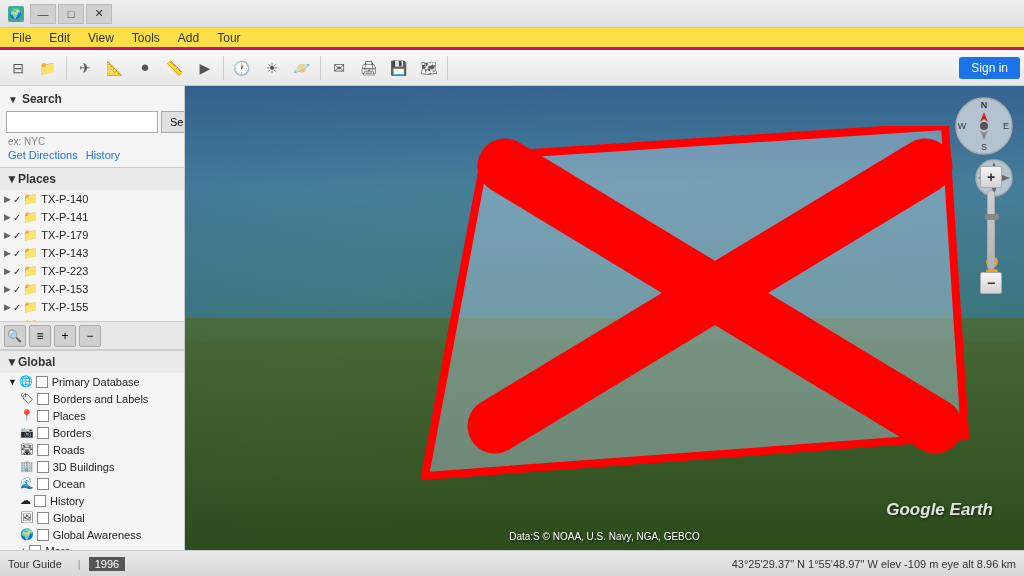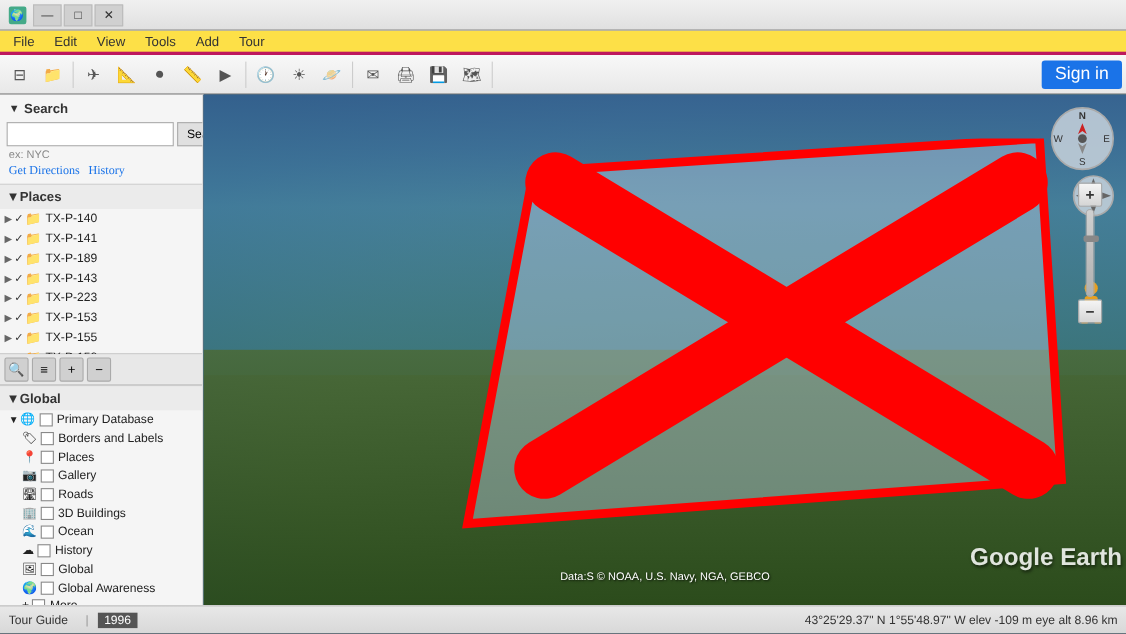--- a/index.html
+++ b/index.html
@@ -38,21 +38,21 @@
       background: linear-gradient(to bottom, #f8f8f8, #e8e8e8);
       border-bottom: 1px solid #ccc;
       display: flex;
       align-items: center;
       padding: 0 4px;
       gap: 2px;
     }
     .tb-btn { width: 28px; height: 28px; background: transparent; border: 1px solid transparent; border-radius: 2px; cursor: pointer; display: flex; align-items: center; justify-content: center; font-size: 14px; color: #555; }
     .tb-separator { width: 1px; height: 24px; background: #ccc; margin: 0 2px; }
     .tb-right { margin-left: auto; }
-    .signin-btn { padding: 4px 12px; background: #1a73e8; color: white; border: none; border-radius: 3px; cursor: pointer; font-size: 16px; }
+    .signin-btn { padding: 4px 12px; background: #1a73e8; color: white; border: none; border-radius: 3px; cursor: pointer; font-size: 12px; }
 
     
     #main {
       display: flex;
       height: calc(576px - 28px - 22px - 36px - 26px);
     }
 
     
     #left-panel {
       width: 185px;
@@ -75,21 +75,21 @@
       cursor: pointer;
       font-weight: bold;
       font-size: 12px;
       color: #333;
     }
     #search-header .arrow { margin-right: 4px; font-size: 10px; }
     #search-input-row { display: flex; gap: 3px; padding: 3px 2px; }
     #search-input { flex: 1; height: 22px; border: 1px solid #aaa; padding: 2px 4px; font-size: 11px; }
     #search-btn { padding: 2px 8px; background: #e0e0e0; border: 1px solid #aaa; cursor: pointer; font-size: 11px; }
     #search-placeholder { font-size: 10px; color: #888; padding: 0 4px; }
-    #search-links { display: flex; gap: 8px; padding: 2px 4px; font-family: Liberation Serif, serif; }
+    #search-links { display: flex; gap: 8px; padding: 2px 4px; }
     #search-links a { font-size: 11px; color: #1a73e8; cursor: pointer; text-decoration: none; }
 
     
     #places-section {
       flex: 1;
       overflow: hidden;
       display: flex;
       flex-direction: column;
       border-bottom: 1px solid #ccc;
     }
@@ -294,33 +294,34 @@
       gap: 8px;
     }
     #statusbar .tour-guide { font-size: 11px; cursor: pointer; margin-right: 8px; }
     #statusbar .year { background: #555; color: white; padding: 1px 6px; font-size: 11px; }
     #statusbar .coords { margin-left: auto; }
 
     
     #ge-watermark {
       position: absolute;
       bottom: 30px;
-      right: 4px;
-      font-size: 22px;
+      right: 31px;
+      font-size: 17px;
       font-weight: bold;
       color: white;
       text-shadow: 1px 1px 3px rgba(0,0,0,0.7);
       z-index: 15;
       opacity: 0.85;
+      font-style: italic;
     }
 
     
     #data-copyright {
       position: absolute;
-      bottom: 20px;
+      bottom: 8px;
       left: 50%;
       transform: translateX(-50%);
       font-size: 10px;
       color: white;
       text-shadow: 1px 1px 2px rgba(0,0,0,0.8);
       z-index: 15;
       white-space: nowrap;
       margin-top: 40px;
     }
   </style>
@@ -405,21 +406,21 @@
           <div class="place-item">
             <span class="arrow">▶</span>
             <span class="check">✓</span>
             <span class="folder">📁</span>
             <span>TX-P-141</span>
           </div>
           <div class="place-item">
             <span class="arrow">▶</span>
             <span class="check">✓</span>
             <span class="folder">📁</span>
-            <span>TX-P-189</span>
+            <span>TX-P-179</span>
           </div>
           <div class="place-item">
             <span class="arrow">▶</span>
             <span class="check">✓</span>
             <span class="folder">📁</span>
             <span>TX-P-143</span>
           </div>
           <div class="place-item">
             <span class="arrow">▶</span>
             <span class="check">✓</span>
@@ -472,21 +473,21 @@
             <span>Borders and Labels</span>
           </div>
           <div class="layer-item" style="padding-left: 20px;">
             <span class="icon">📍</span>
             <span class="cb"></span>
             <span>Places</span>
           </div>
           <div class="layer-item" style="padding-left: 20px;">
             <span class="icon">📷</span>
             <span class="cb"></span>
-            <span>Gallery</span>
+            <span>Borders</span>
           </div>
           <div class="layer-item" style="padding-left: 20px;">
             <span class="icon">🛣</span>
             <span class="cb"></span>
             <span>Roads</span>
           </div>
           <div class="layer-item" style="padding-left: 20px;">
             <span class="icon">🏢</span>
             <span class="cb"></span>
             <span>3D Buildings</span>

